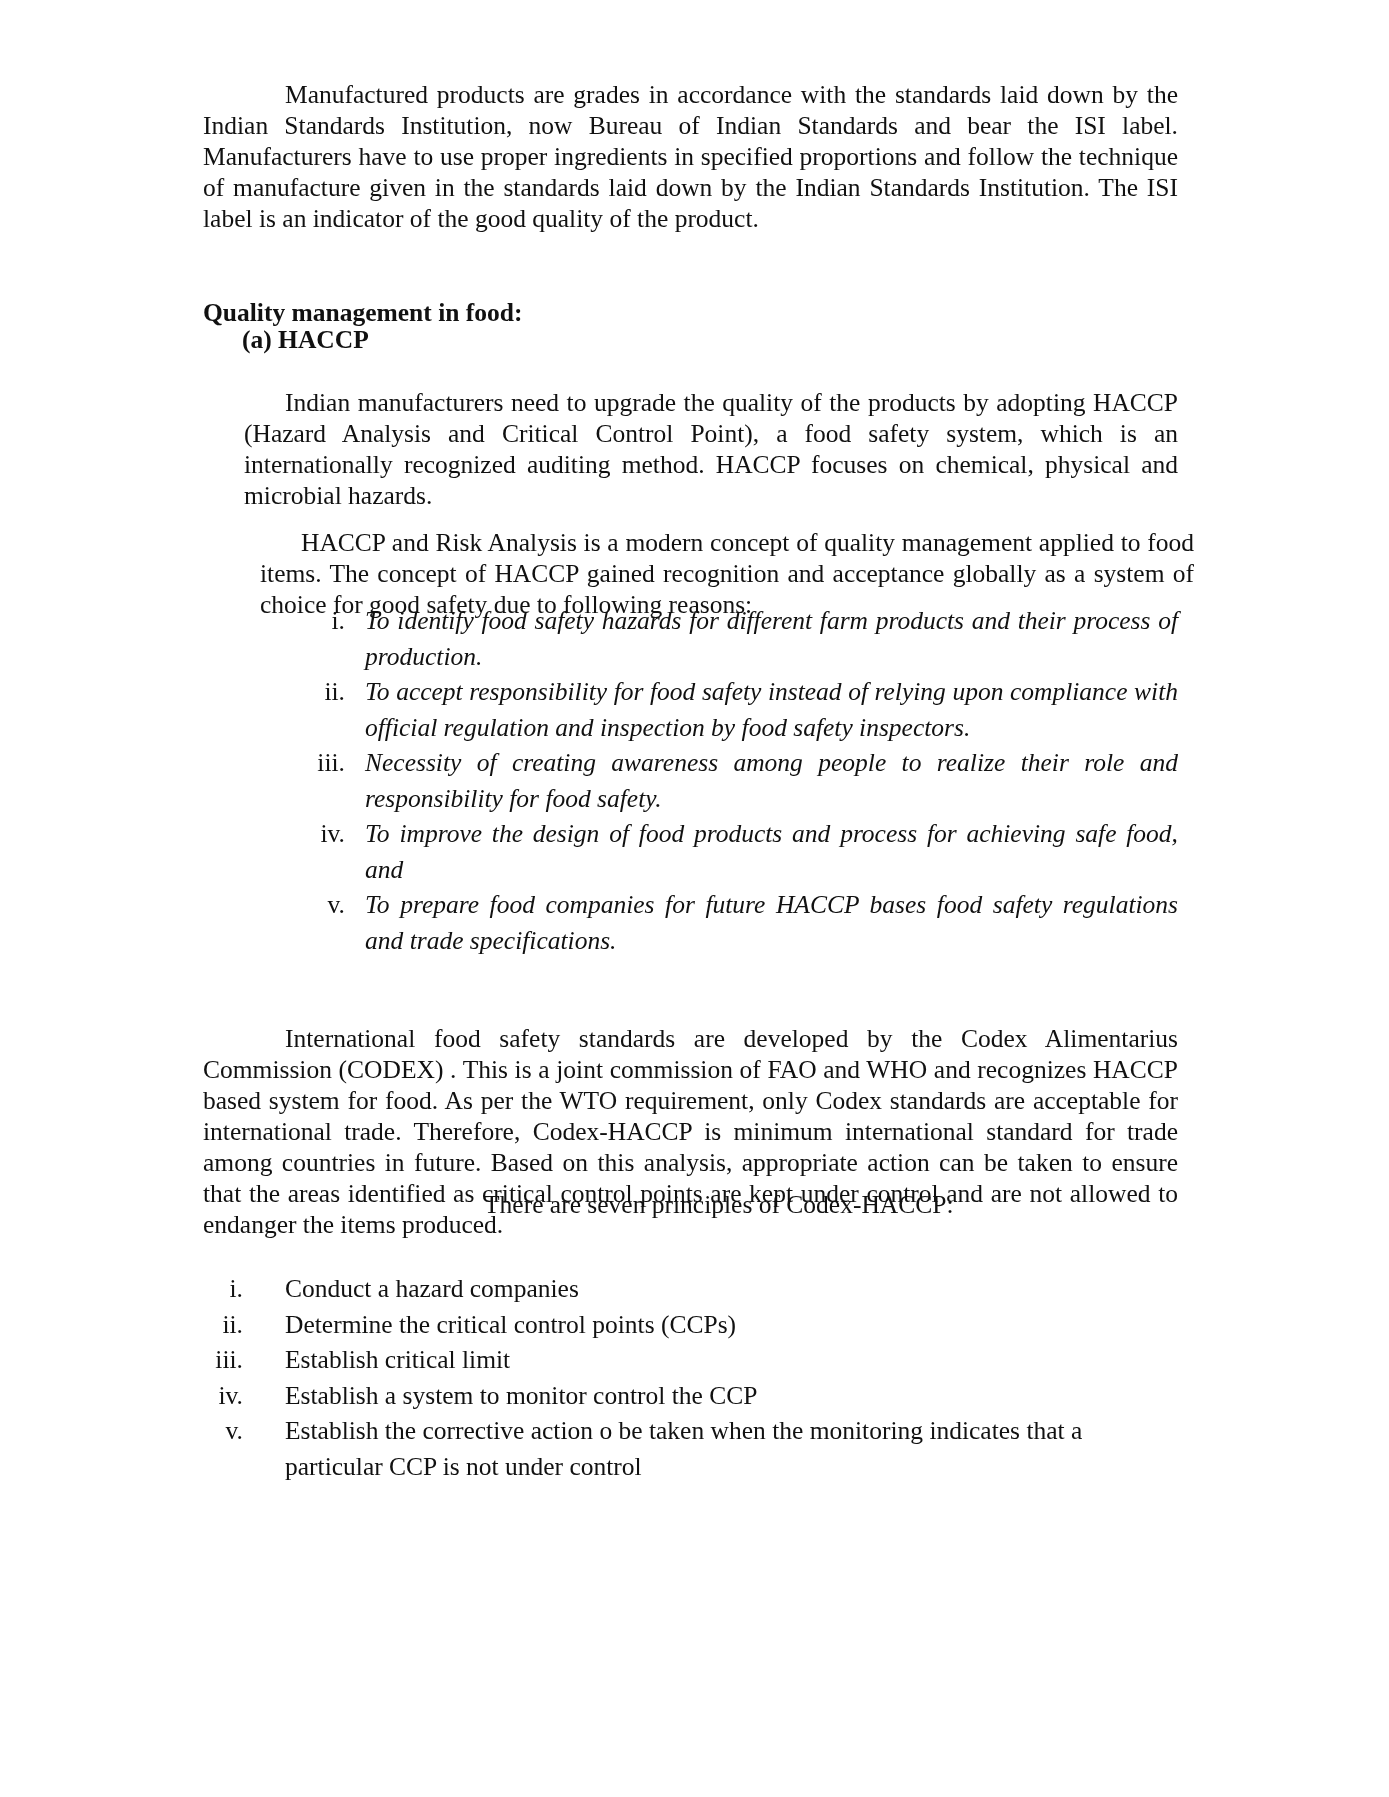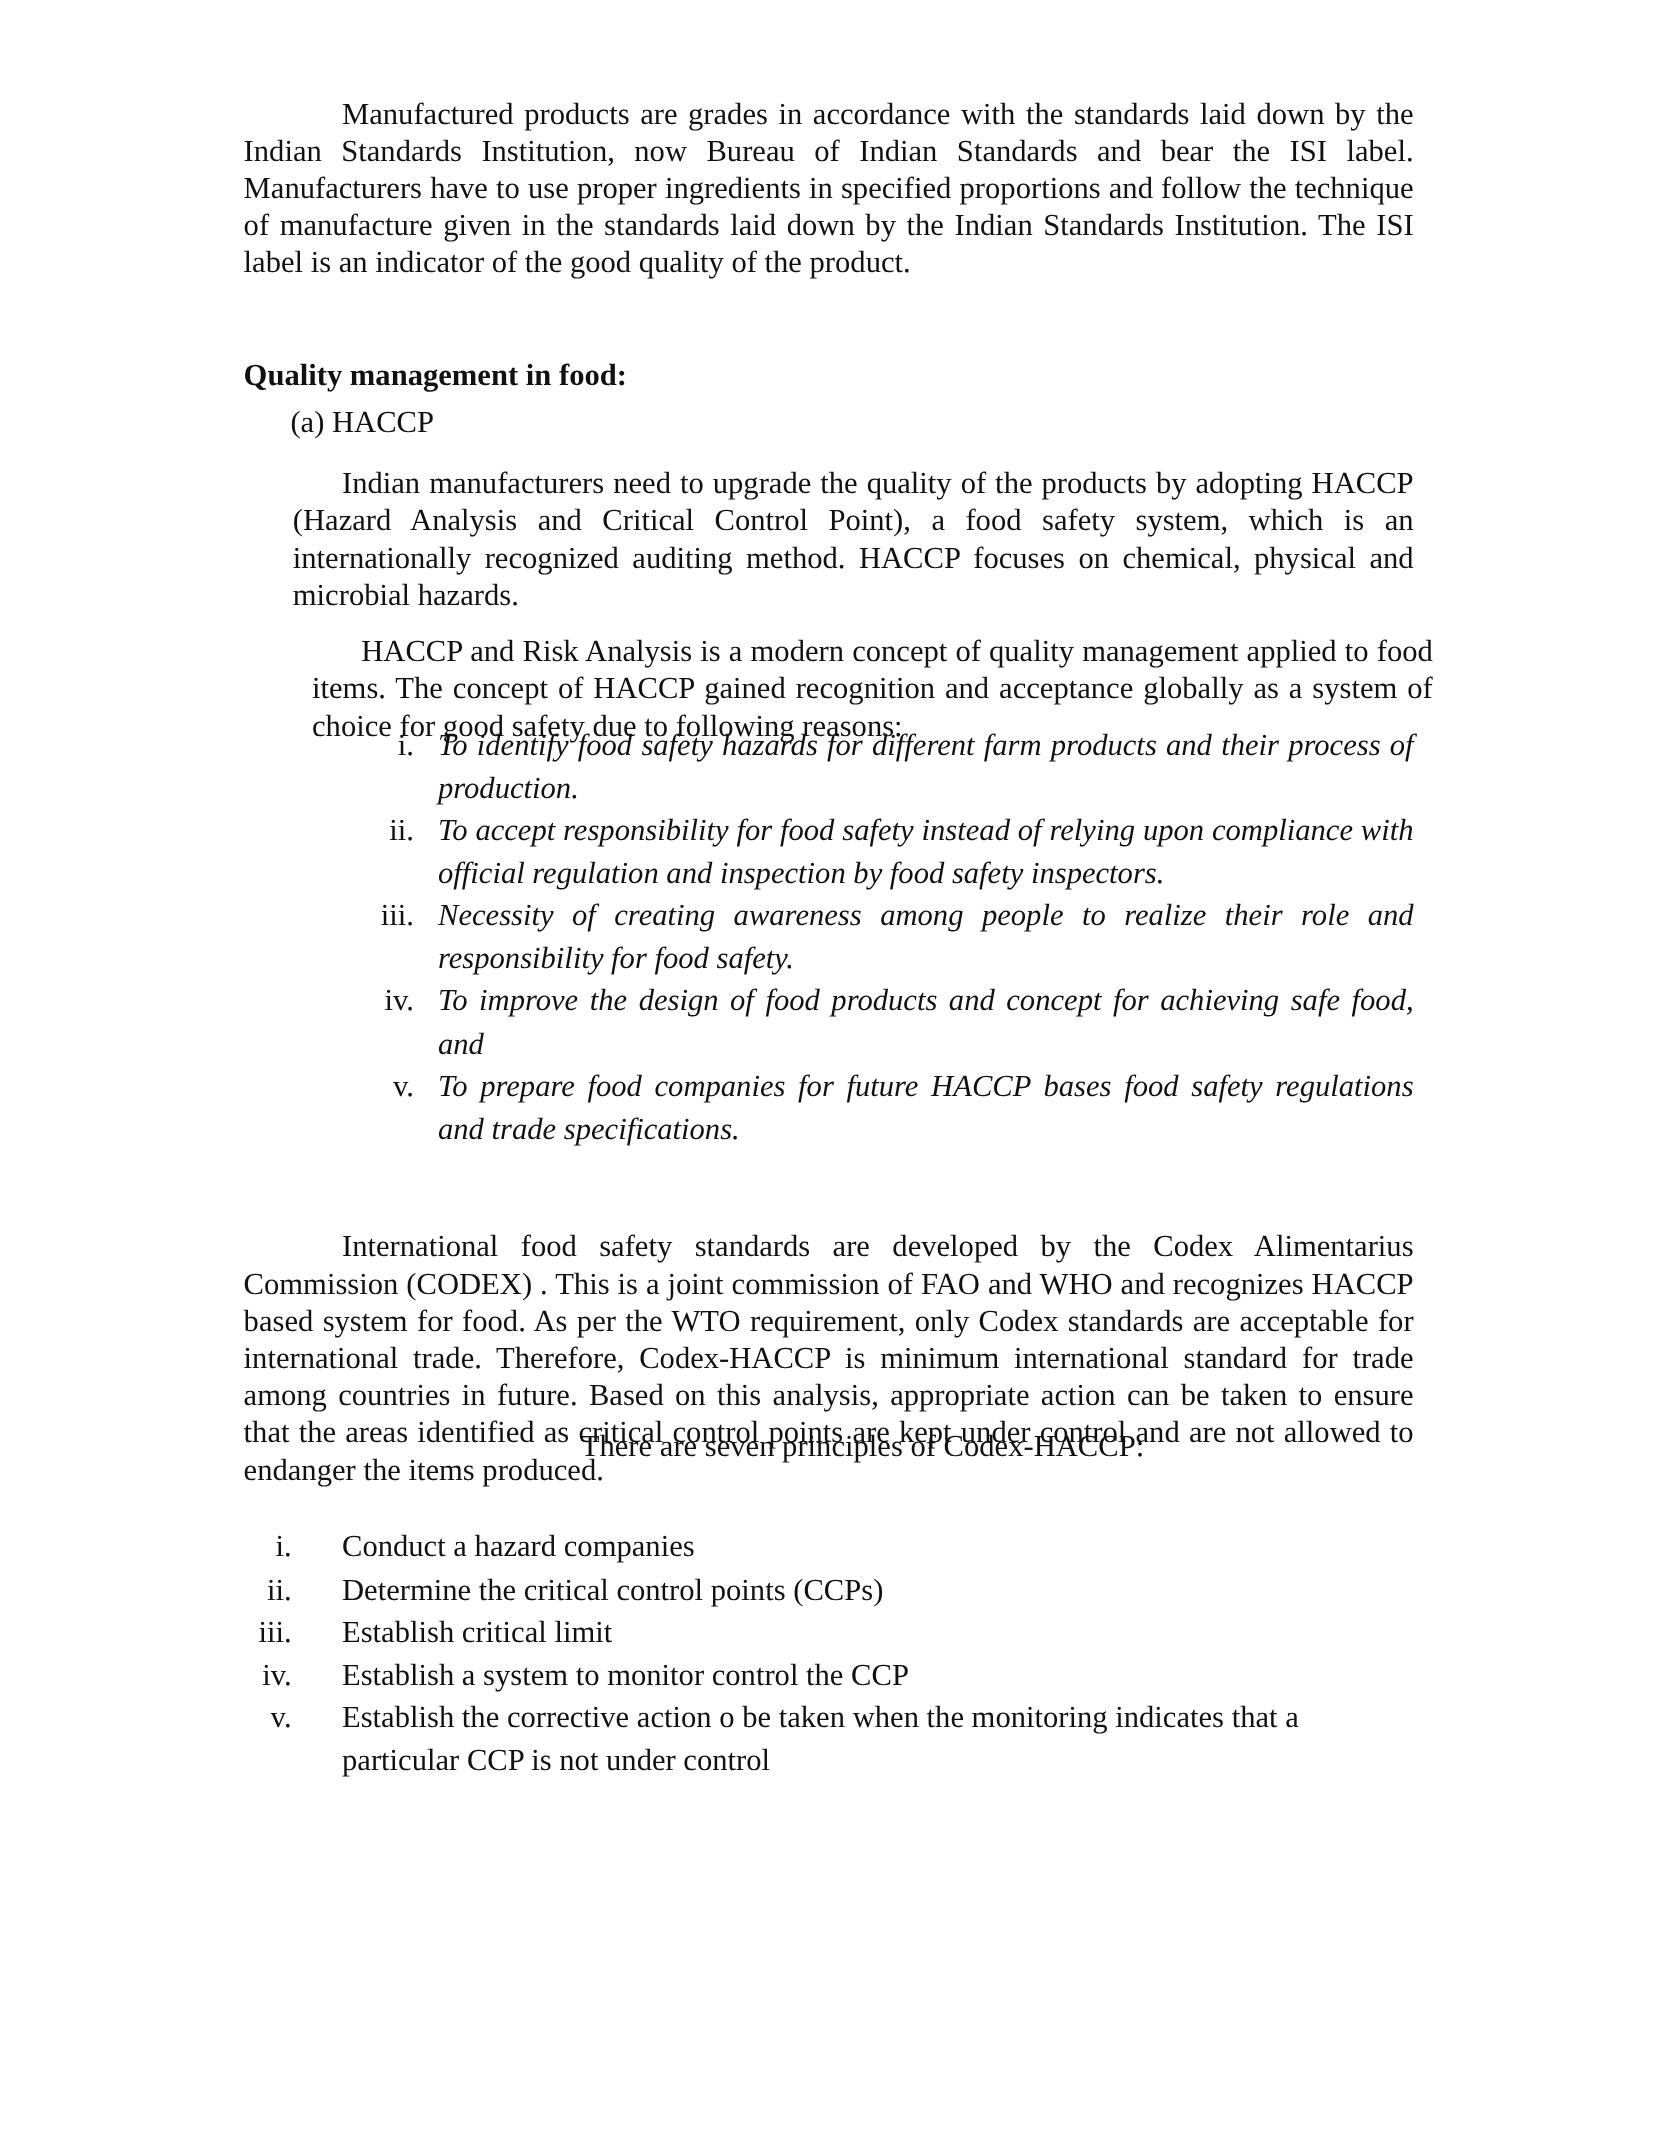--- a/index.html
+++ b/index.html
@@ -59,42 +59,42 @@
   </style>
 </head>
 <body>
 
 <div class="page">
 
   <p class="block justify indent" style="left:203px; top:79px; width:975px; margin:0;">Manufactured products are grades in accordance with the standards laid down by the Indian Standards Institution, now Bureau of Indian Standards and bear the ISI label. Manufacturers have to use proper ingredients in specified proportions and follow the technique of manufacture given in the standards laid down by the Indian Standards Institution. The ISI label is an indicator of the good quality of the product.</p>
 
   <div class="block heading" style="left:203px; top:297px;">Quality management in food:</div>
 
-  <div class="block" style="left:242px; top:336px;">(a) HACCP</div>
+  <div class="block" style="left:242px; top:324px;font-weight:bold;">(a) HACCP</div>
 
   <p class="block justify indent-small" style="left:244px; top:387px; width:934px; margin:0;">Indian manufacturers need to upgrade the quality of the products by adopting HACCP (Hazard Analysis and Critical Control Point), a food safety system, which is an internationally recognized auditing method. HACCP focuses on chemical, physical and microbial hazards.</p>
 
   <p class="block justify indent-small" style="left:244px; top:511px; width:934px; margin:16px;">HACCP and Risk Analysis is a modern concept of quality management applied to food items. The concept of HACCP gained recognition and acceptance globally as a system of choice for good safety due to following reasons:</p>
 
   <ul class="list list1" style="left:365px; top:603px; width:813px;">
     <li>
       <span class="num">i.</span>
       <span class="txt">To identify food safety hazards for different farm products and their process of production.</span>
     </li>
     <li>
       <span class="num">ii.</span>
       <span class="txt">To accept responsibility for food safety instead of relying upon compliance with official regulation and inspection by food safety inspectors.</span>
     </li>
     <li>
       <span class="num">iii.</span>
       <span class="txt">Necessity of creating awareness among people to realize their role and responsibility for food safety.</span>
     </li>
     <li>
       <span class="num">iv.</span>
-      <span class="txt">To improve the design of food products and concept for achieving safe food, and</span>
+      <span class="txt">To improve the design of food products and process for achieving safe food, and</span>
     </li>
     <li>
       <span class="num">v.</span>
       <span class="txt">To prepare food companies for future HACCP bases food safety regulations and trade specifications.</span>
     </li>
   </ul>
 
   <p class="block justify indent" style="left:203px; top:1023px; width:975px; margin:0;">International food safety standards are developed by the Codex Alimentarius Commission (CODEX) . This is a  joint commission of FAO and WHO and recognizes HACCP based system for food. As per the WTO requirement, only Codex standards are acceptable for international trade. Therefore, Codex-HACCP is minimum international standard for trade among countries in future. Based on this analysis, appropriate action can be taken to ensure that the areas identified as critical control points are kept under control and are not allowed to endanger the items produced.</p>
 
   <div class="block" style="left:484px; top:1189px;">There are seven principles of Codex-HACCP:</div>

